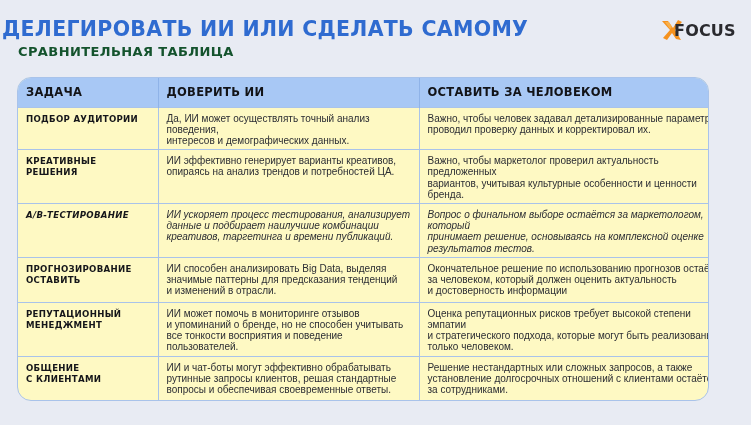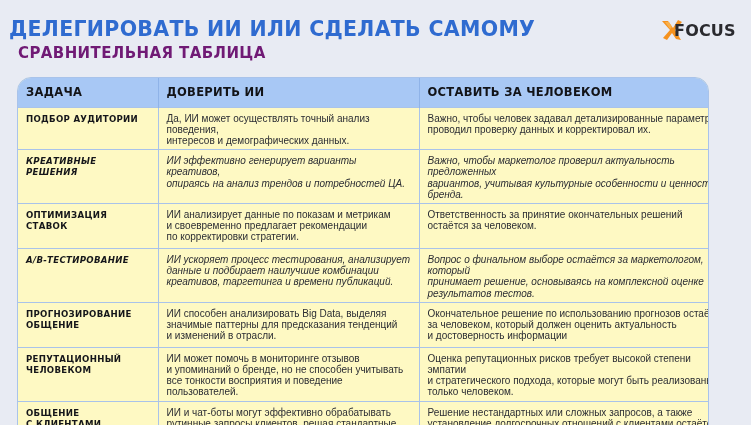--- a/index.html
+++ b/index.html
@@ -3,30 +3,30 @@
 <meta charset="utf-8">
 <style>
   * { box-sizing: border-box; margin: 0; padding: 0; }
   html, body { width: 751px; height: 425px; overflow: hidden; }
   body {
     background: #e8ebf3;
     font-family: "Liberation Sans", "DejaVu Sans", sans-serif;
     position: relative;
   }
   .title {
-    position: absolute; left: 9px; top: 17px;
+    position: absolute; left: 2px; top: 17px;
     font-family: "DejaVu Sans", sans-serif;
     font-weight: bold; font-size: 20.5px; letter-spacing: 0.3px;
     color: #2f6bd0; white-space: nowrap;
   }
   .subtitle {
     position: absolute; left: 18px; top: 44px;
     font-family: "DejaVu Sans", sans-serif;
-    font-weight: bold; font-size: 15px; letter-spacing: 0.4px;
-    color: #701a75; white-space: nowrap;
+    font-weight: bold; font-size: 13px; letter-spacing: 0.4px;
+    color: #14532d; white-space: nowrap;
   }
   .logo {
     position: absolute; left: 660px; top: 18px; width: 75px; height: 24px;
     display: flex; align-items: center;
   }
   .logo .x {
     position: absolute; left: 0; top: 0; width: 24px; height: 24px;
   }
   .logo .word {
     position: absolute; left: 14px; top: 3px;
@@ -67,21 +67,21 @@
   }
   td:first-child { border-left: none; }
   td.task {
     font-family: "DejaVu Sans", sans-serif;
     font-weight: bold; font-size: 8.6px; line-height: 11px;
     letter-spacing: 0.3px; color: #15161a;
     padding-top: 6px;
   }
   td.ai, td.human { white-space: pre-line; }
   tr.r1 td { height: 35px; }
-  tr.r2 td { height: 33px; font-style: italic; }
+  tr.r2 td { height: 33px; }
   tr.r3 td { height: 45px; }
   tr.r4 td { height: 44px; font-style: italic; }
   tr.r5 td { height: 45px; }
   tr.r6 td { height: 45px; }
   tr.r7 td { height: 44px; margin-top: 12px; }
 </style>
 </head>
 <body>
 
 <h1 class="title">ДЕЛЕГИРОВАТЬ ИИ ИЛИ СДЕЛАТЬ САМОМУ</h1>
@@ -118,51 +118,42 @@
 проводил проверку данных и корректировал их.</td>
       </tr>
       <tr class="r2">
         <td class="task" style="white-space:pre-line">КРЕАТИВНЫЕ
 РЕШЕНИЯ</td>
         <td class="ai">ИИ эффективно генерирует варианты креативов,
 опираясь на анализ трендов и потребностей ЦА.</td>
         <td class="human">Важно, чтобы маркетолог проверил актуальность предложенных
 вариантов, учитывая культурные особенности и ценности бренда.</td>
       </tr>
-      <tr class="r3">
-        <td class="task" style="white-space:pre-line">ОПТИМИЗАЦИЯ
-СТАВОК</td>
-        <td class="ai">ИИ анализирует данные по показам и метрикам
-и своевременно предлагает рекомендации
-по корректировки стратегии.</td>
-        <td class="human">Ответственность за принятие окончательных решений
-остаётся за человеком.</td>
-      </tr>
       <tr class="r4">
         <td class="task">А/В-ТЕСТИРОВАНИЕ</td>
         <td class="ai">ИИ ускоряет процесс тестирования, анализирует
 данные и подбирает наилучшие комбинации
 креативов, таргетинга и времени публикаций.</td>
         <td class="human">Вопрос о финальном выборе остаётся за маркетологом, который
 принимает решение, основываясь на комплексной оценке
 результатов тестов.</td>
       </tr>
       <tr class="r5">
         <td class="task" style="white-space:pre-line">ПРОГНОЗИРОВАНИЕ
-ОБЩЕНИЕ</td>
+ОСТАВИТЬ</td>
         <td class="ai">ИИ способен анализировать Big Data, выделяя
 значимые паттерны для предсказания тенденций
 и изменений в отрасли.</td>
         <td class="human">Окончательное решение по использованию прогнозов остаётся
 за человеком, который должен оценить актуальность
 и достоверность информации</td>
       </tr>
       <tr class="r6">
         <td class="task" style="white-space:pre-line">РЕПУТАЦИОННЫЙ
-ЧЕЛОВЕКОМ</td>
+МЕНЕДЖМЕНТ</td>
         <td class="ai">ИИ может помочь в мониторинге отзывов
 и упоминаний о бренде, но не способен учитывать
 все тонкости восприятия и поведение пользователей.</td>
         <td class="human">Оценка репутационных рисков требует высокой степени эмпатии
 и стратегического подхода, которые могут быть реализованы
 только человеком.</td>
       </tr>
       <tr class="r7">
         <td class="task" style="white-space:pre-line">ОБЩЕНИЕ
 С КЛИЕНТАМИ</td>

